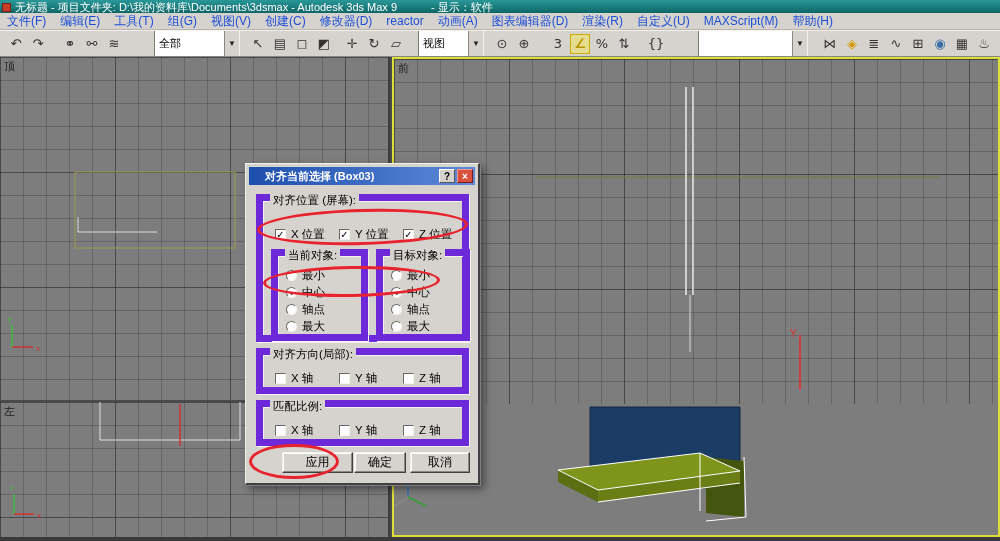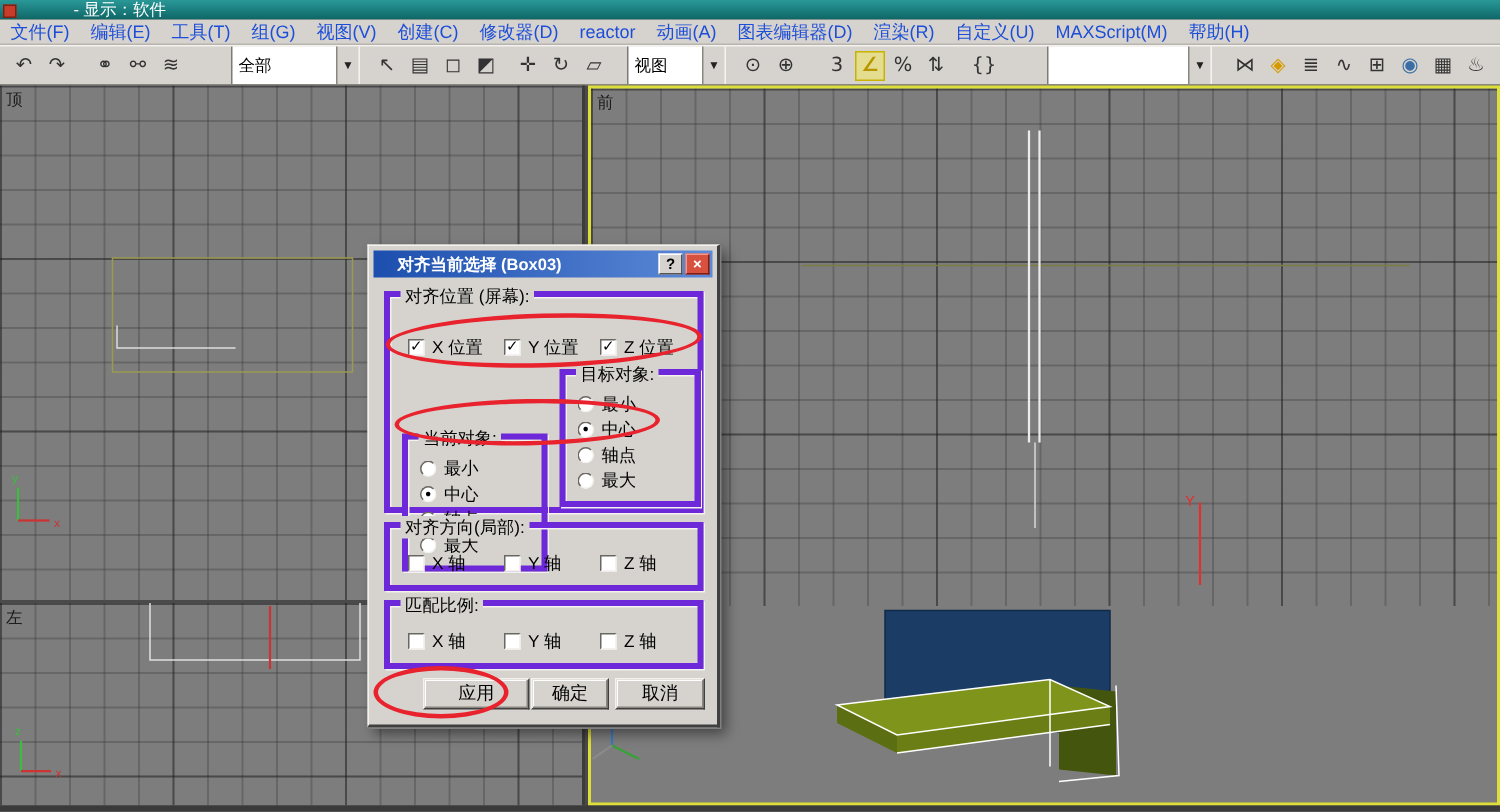--- a/index.html
+++ b/index.html
@@ -56,21 +56,21 @@
     border-right:2px solid #404040; border-bottom:2px solid #404040;
     box-shadow:1px 1px 0 #808080, 4px 4px 8px rgba(0,0,0,.45); font-size:11.5px; color:#000; }
   .dlg-title { position:absolute; top:3px; left:3px; right:3px; height:18px;
     background:linear-gradient(90deg,#1c4fae,#5d8ad8); color:#fff; font-size:11px; font-weight:bold;
     display:flex; align-items:center; padding:0 2px 0 16px; }
   .dlg-title .sp { flex:1; }
   .tbtn { width:16px; height:14px; margin-left:2px; font-size:10px; font-weight:bold;
     display:flex; align-items:center; justify-content:center; cursor:pointer;
     background:#d6d3ce; color:#000; border:1px solid; border-color:#fff #555 #555 #fff; }
   .tbtn.close { background:#d8503e; color:#fff; border-color:#ef9a8c #7c1f12 #7c1f12 #ef9a8c; }
-  .grp { position:absolute; border:4px solid #6d28d9; box-shadow:1px 1px 0 #f4f2ee, inset 1px 1px 0 #f4f2ee;padding-left:20px; }
+  .grp { position:absolute; border:7px solid #6d28d9; box-shadow:1px 1px 0 #f4f2ee, inset 1px 1px 0 #f4f2ee;padding-left:20px; }
   .grp-label { position:absolute; top:-8px; left:7px; background:#d6d3ce; padding:0 3px; white-space:nowrap; }
   .chk, .radio { position:absolute; display:flex; align-items:center; gap:5px; cursor:pointer; white-space:nowrap; }
   .cb { width:11px; height:11px; background:#fff; flex:0 0 auto;
     border:1px solid; border-color:#6a6762 #f4f2ee #f4f2ee #6a6762;
     font-size:10px; line-height:9px; text-align:center; color:#000; }
   .cb i, .rad i { font-style:normal; }
   .rad { width:11px; height:11px; border-radius:50%; background:#fff; flex:0 0 auto;
     border:1px solid; border-color:#6a6762 #f4f2ee #f4f2ee #6a6762;
     display:flex; align-items:center; justify-content:center; font-size:7px; line-height:1; color:#000; }
   .btn { position:absolute; height:21px; background:#d6d3ce; font-size:12px; color:#000; cursor:pointer;
@@ -84,20 +84,21 @@
   .e2 { left:263px; top:266px; width:177px; height:31px; transform:rotate(-1deg); }
   .e3 { left:249px; top:444px; width:90px; height:35px; }
 
   .bottom-strip { position:absolute; left:0; top:537px; width:1000px; height:4px; background:#3a3a3a; }
 </style>
 </head>
 <body>
 
 <div class="titlebar">
   <span class="app-icon"></span>
+  <span class="title-text">无标题 - 项目文件夹: D:\我的资料库\Documents\3dsmax  - Autodesk 3ds Max 9</span>
   <span class="title-mode">- 显示：软件</span>
 </div>
 
 <div class="menubar">
   <span class="menu-item">文件(F)</span>
   <span class="menu-item">编辑(E)</span>
   <span class="menu-item">工具(T)</span>
   <span class="menu-item">组(G)</span>
   <span class="menu-item">视图(V)</span>
   <span class="menu-item">创建(C)</span>
@@ -234,21 +235,21 @@
     </label>
     <label class="chk" style="left:76px; top:26px;">
       <span class="cb"><i>✓</i></span>
       <span>Y 位置</span>
     </label>
     <label class="chk" style="left:140px; top:26px;">
       <span class="cb"><i>✓</i></span>
       <span>Z 位置</span>
     </label>
 
-    <div class="grp" style="left:8px; top:48px; width:97px; height:92px;margin-top:43px;">
+    <div class="grp" style="left:8px; top:48px; width:97px; height:92px;">
       <span class="grp-label">当前对象:</span>
       <label class="radio" style="left:8px; top:12px;">
         <span class="rad">
             <i></i>
           </span>
         <span>最小</span>
       </label>
       <label class="radio" style="left:8px; top:29px;">
         <span class="rad">
             <i>●</i>

